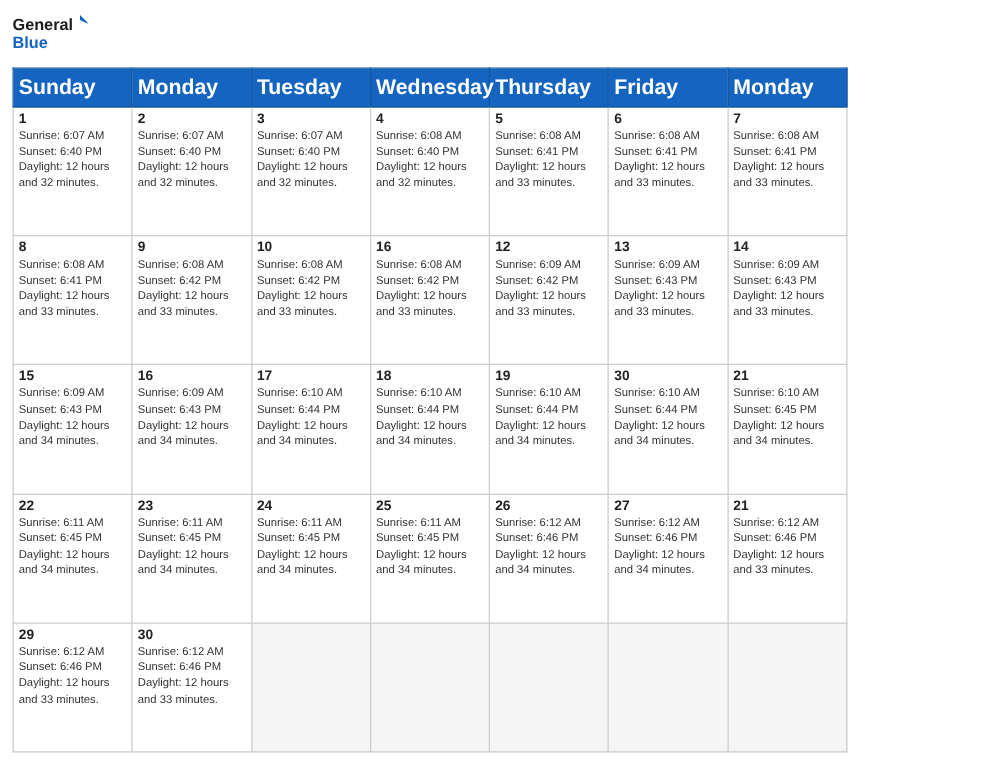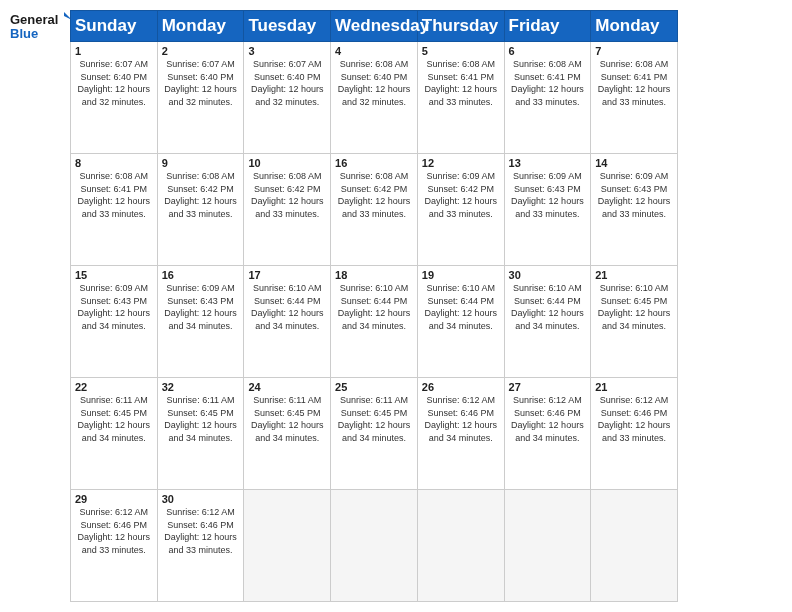--- a/index.html
+++ b/index.html
@@ -8,21 +8,21 @@
       height: 612px;
       font-family: Arial, sans-serif;
       background: #fff;
       overflow: hidden;
     }
     .page {
       width: 688px;
       height: 612px;
       padding: 10px;
       display: flex;
-      flex-direction: row;
+      flex-direction: column;
     }
     .header {
       display: flex;
       justify-content: space-between;
       align-items: flex-start;
       margin-bottom: 8px;
     }
     .logo {
       display: flex;
       align-items: center;
@@ -70,21 +70,20 @@
     .day-num {
       font-size: 11px;
       font-weight: bold;
       display: block;
       margin-bottom: 1px;
     }
     .day-info {
       font-size: 9px;
       line-height: 1.4;
       color: #333;
-      text-align: center;
     }
   </style>
 </head>
 <body>
 
 <div class="page">
   <div class="header">
     <div class="logo">
     <svg width="60" height="36" viewBox="0 0 60 36" xmlns="http://www.w3.org/2000/svg">
       <text x="0" y="14" font-size="13" font-weight="bold" font-family="Arial" fill="#1a1a1a">General</text>
@@ -288,21 +287,21 @@
         <tr>
           <td>
           <span class="day-num">22</span>
           <div class="day-info">
             Sunrise: 6:11 AM<br>
             Sunset: 6:45 PM<br>
             Daylight: 12 hours and 34 minutes.
           </div>
         </td>
           <td>
-          <span class="day-num">32</span>
+          <span class="day-num">23</span>
           <div class="day-info">
             Sunrise: 6:11 AM<br>
             Sunset: 6:45 PM<br>
             Daylight: 12 hours and 34 minutes.
           </div>
         </td>
           <td>
           <span class="day-num">24</span>
           <div class="day-info">
             Sunrise: 6:11 AM<br>

